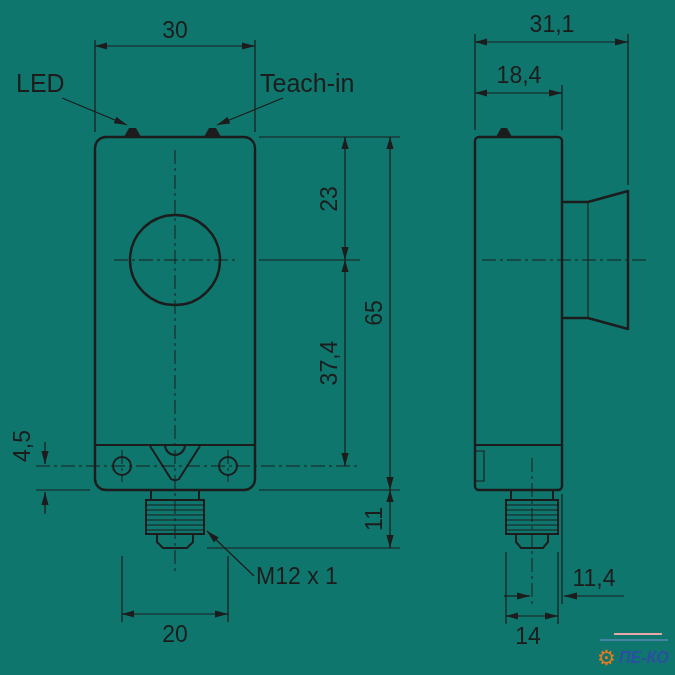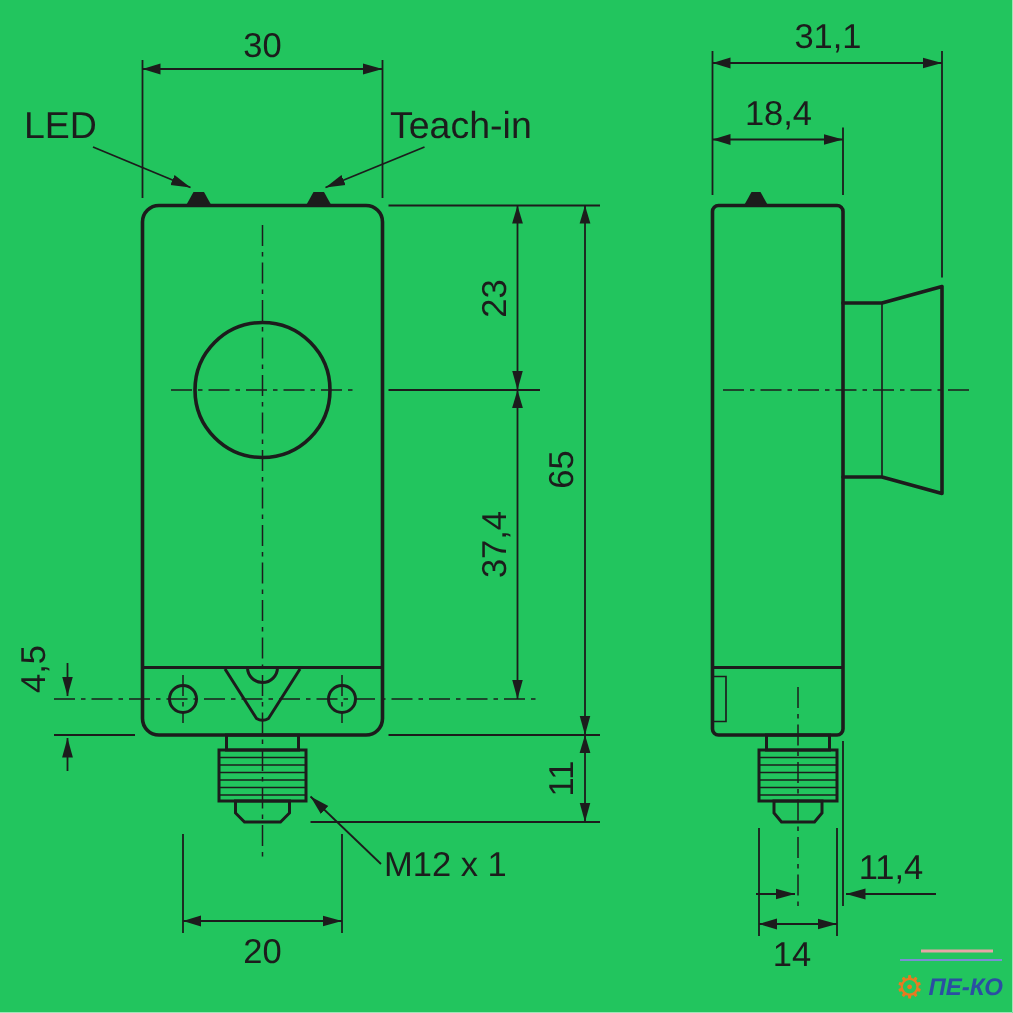--- a/index.html
+++ b/index.html
@@ -1,16 +1,16 @@
 <!DOCTYPE html>
 <html><head>
 <meta charset="utf-8">
 <style>
   html,body{margin:0;padding:0;background:#ffffff;}
-  .stage{width:675px;height:675px;position:relative;background:#22c55e;overflow:hidden;
+  .stage{width:675px;height:675px;position:relative;background:#0f766e;overflow:hidden;
          font-family:"Liberation Sans",sans-serif;}
   svg text{font-family:"Liberation Sans",sans-serif;}
   .outline{fill:none;stroke:#1c1c1c;stroke-width:2.4;stroke-linejoin:round;stroke-linecap:round;}
   .med{fill:none;stroke:#1c1c1c;stroke-width:2;}
   .thin{fill:none;stroke:#1c1c1c;stroke-width:1.1;}
   .dimline{fill:none;stroke:#1c1c1c;stroke-width:1.2;}
   .center{fill:none;stroke:#1c1c1c;stroke-width:1;stroke-dasharray:14 4 3 4;}
   .solidblack{fill:#1c1c1c;stroke:none;}
   .dim{font-size:23px;fill:#1c1c1c;}
   .lbl{font-size:25px;fill:#1c1c1c;}

